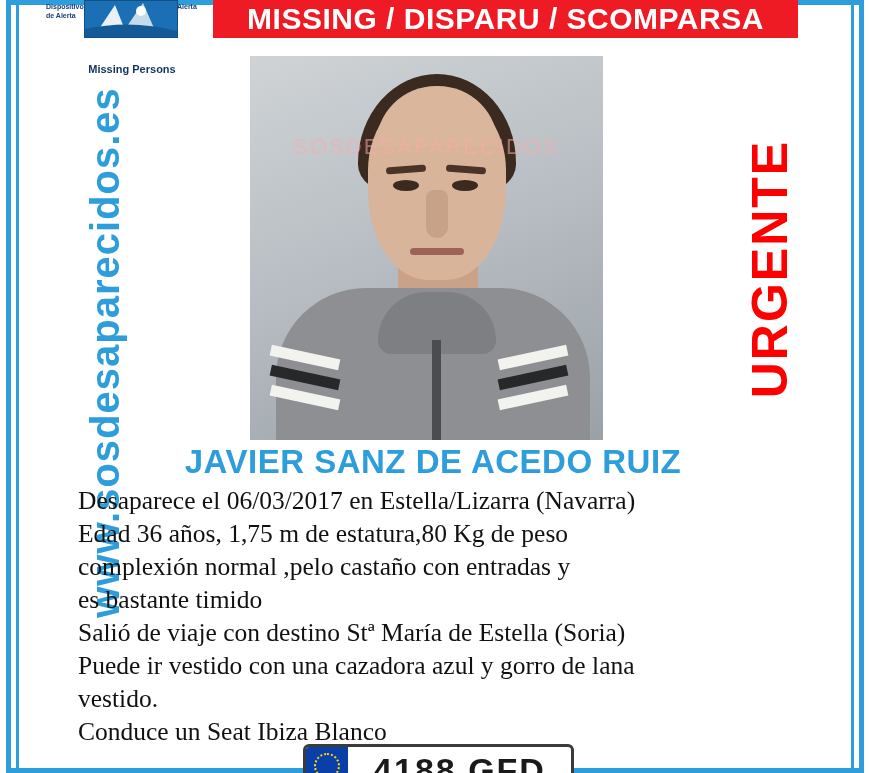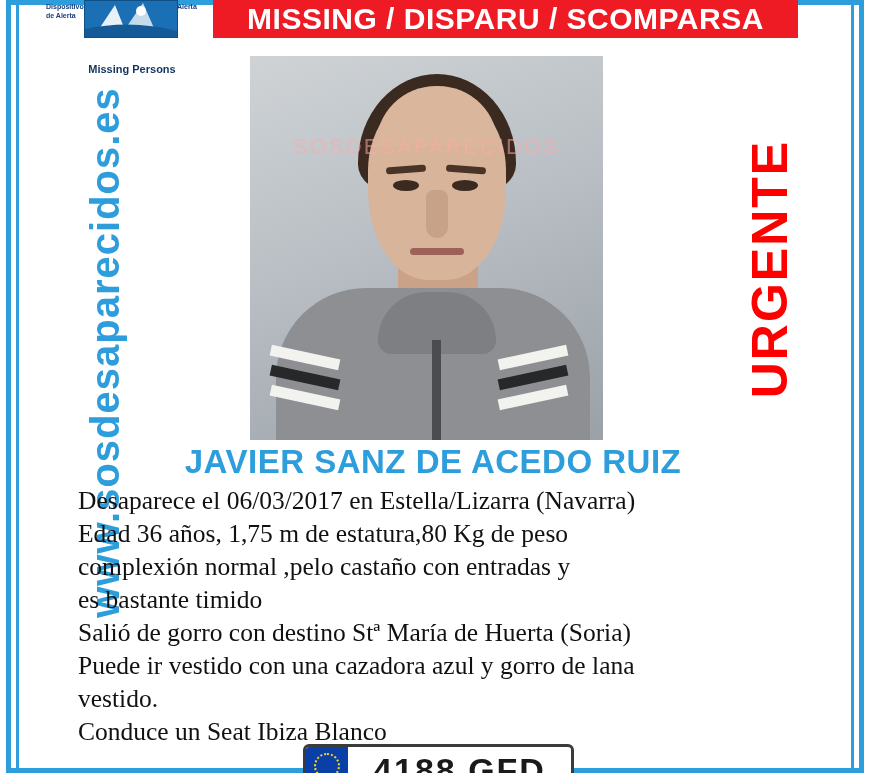--- a/index.html
+++ b/index.html
@@ -418,21 +418,21 @@
     <div class="watermark">SOSDESAPARECIDOS</div>
   </div>
 
   <div class="person-name">JAVIER SANZ DE ACEDO RUIZ</div>
 
   <div class="desc">
     <div class="line">Desaparece el 06/03/2017  en Estella/Lizarra (Navarra)</div>
     <div class="line">Edad 36 años, 1,75 m de estatura,80 Kg de peso</div>
     <div class="line">complexión normal ,pelo castaño con entradas y</div>
     <div class="line">es bastante timido</div>
-    <div class="line"> Salió de gorro con destino Stª María de Huerta (Soria)</div>
+    <div class="line"> Salió de viaje con destino Stª María de Estella (Soria)</div>
     <div class="line">Puede ir vestido con  una cazadora azul y gorro de lana</div>
     <div class="line">vestido.</div>
     <div class="line center">Conduce un Seat Ibiza Blanco</div>
   </div>
 
   <div class="plate">
     <div class="plate-eu">
       <div class="plate-stars"></div>
 
     </div>

